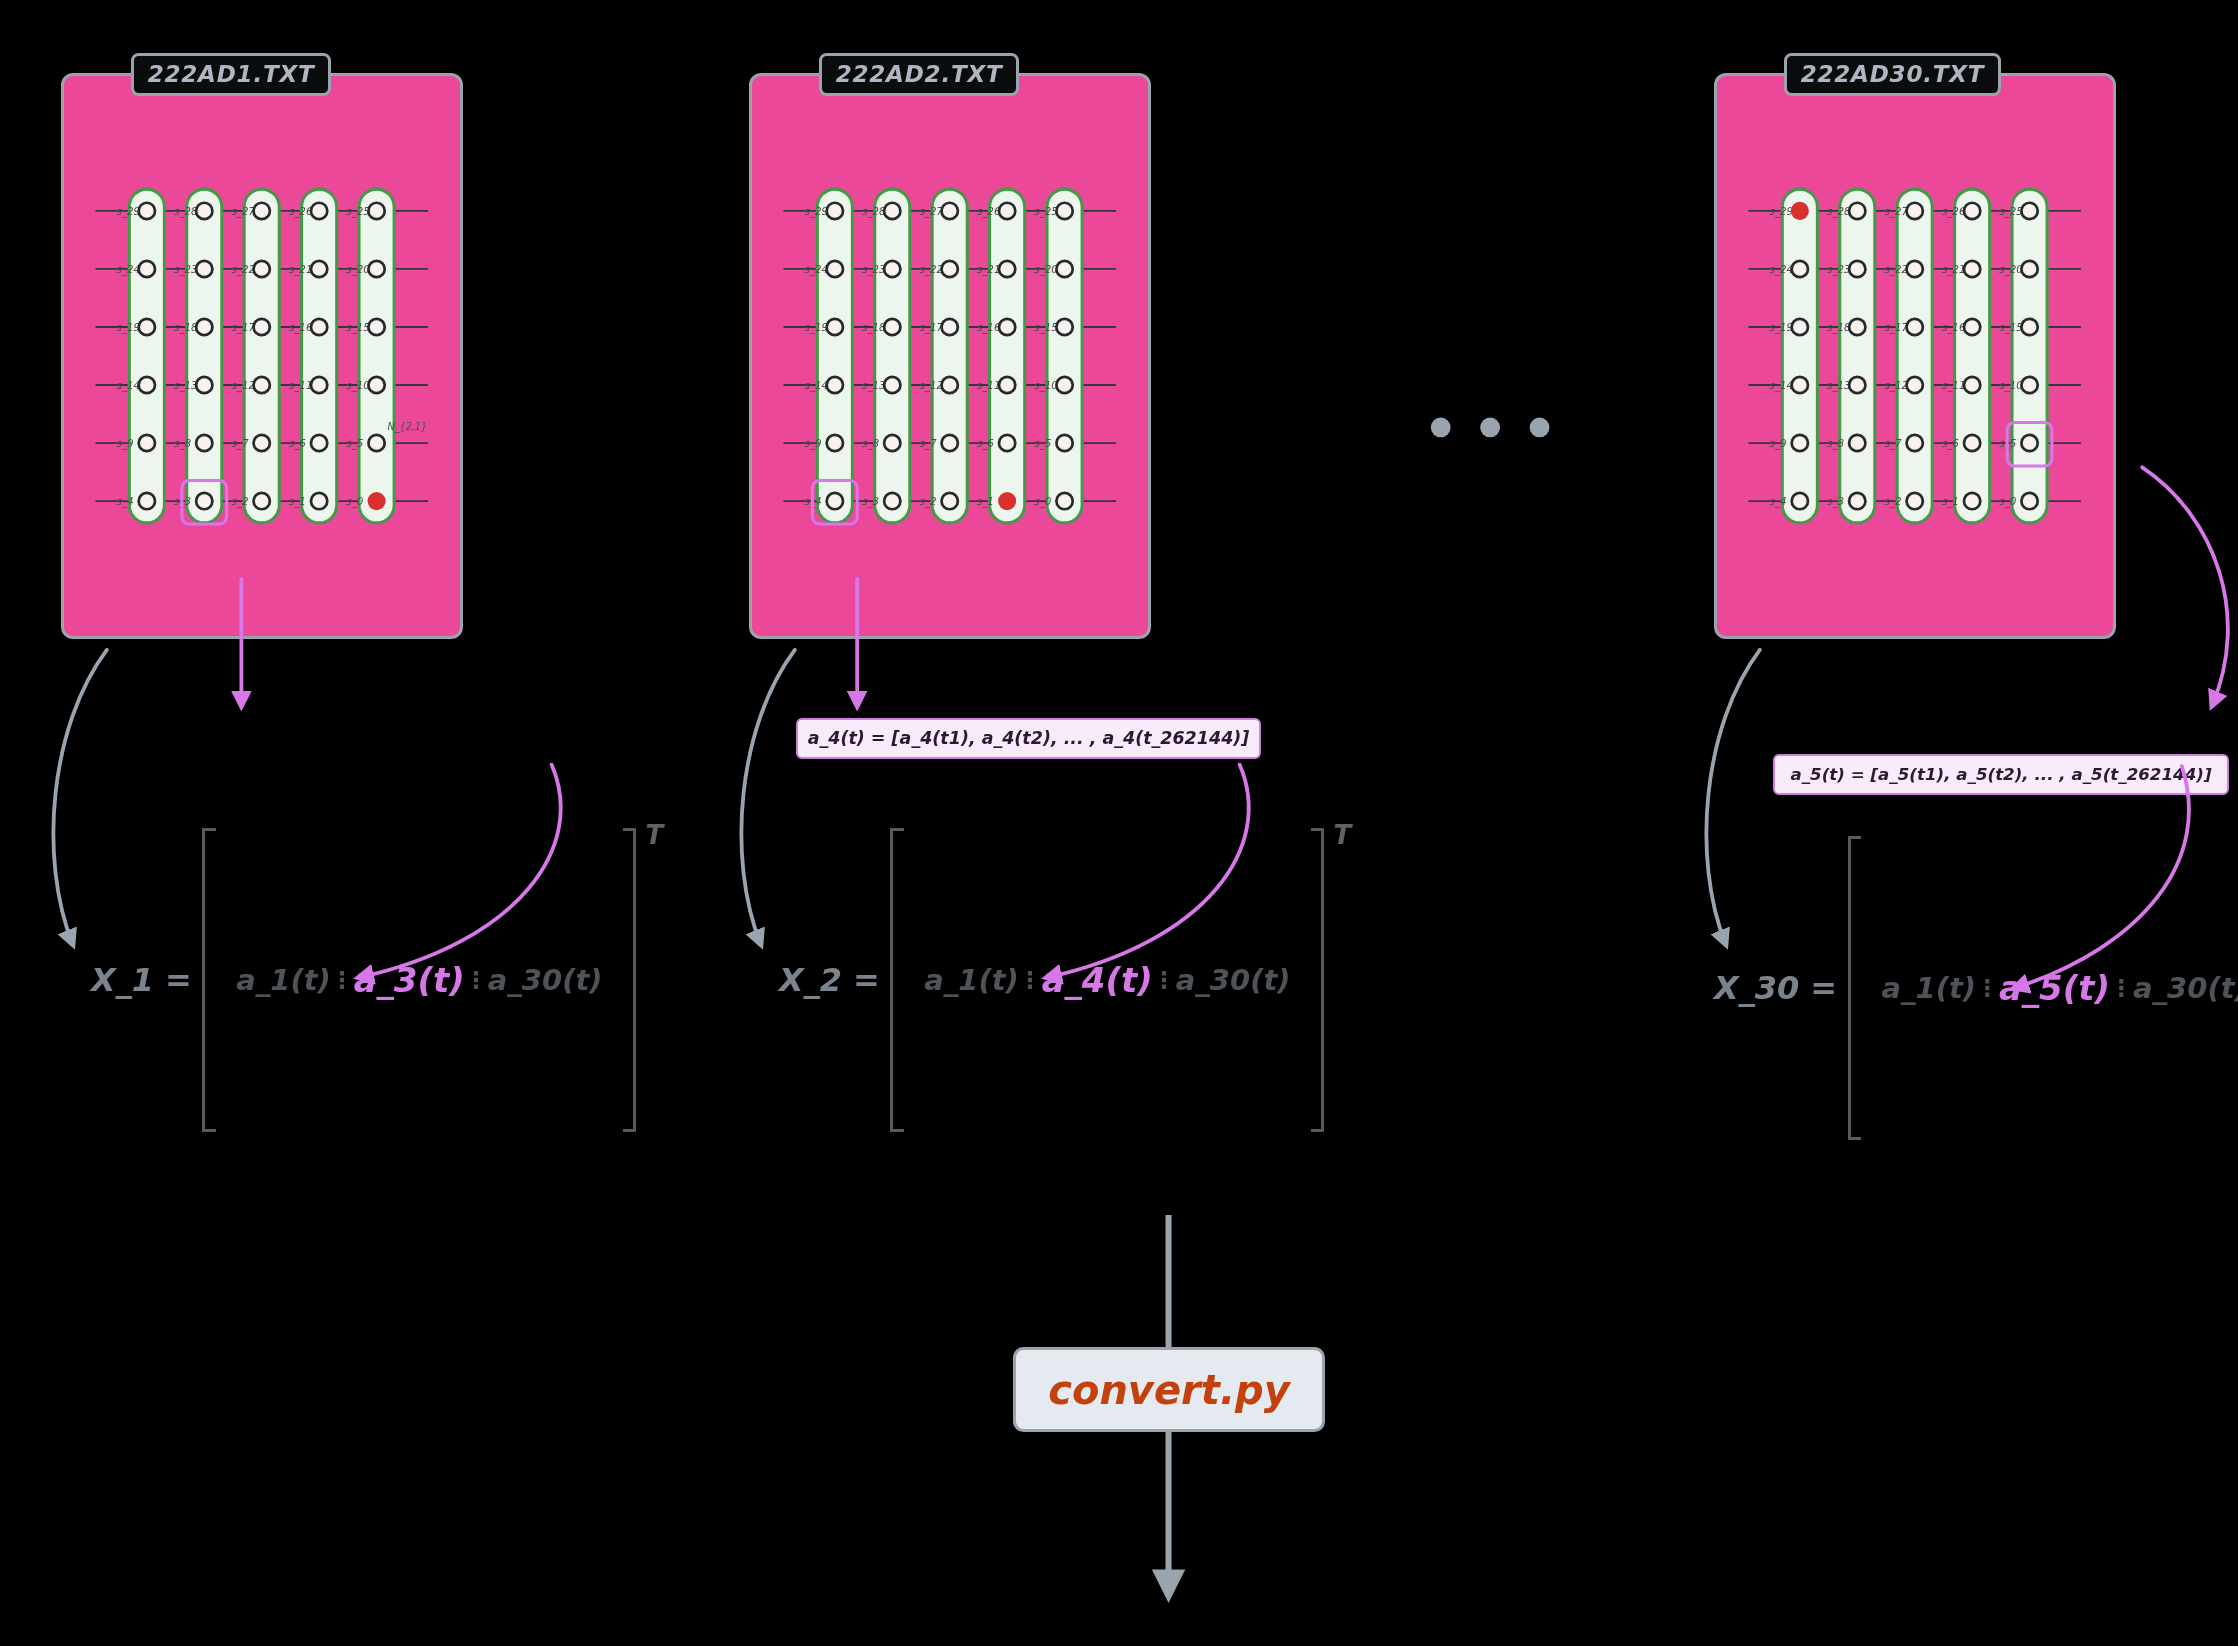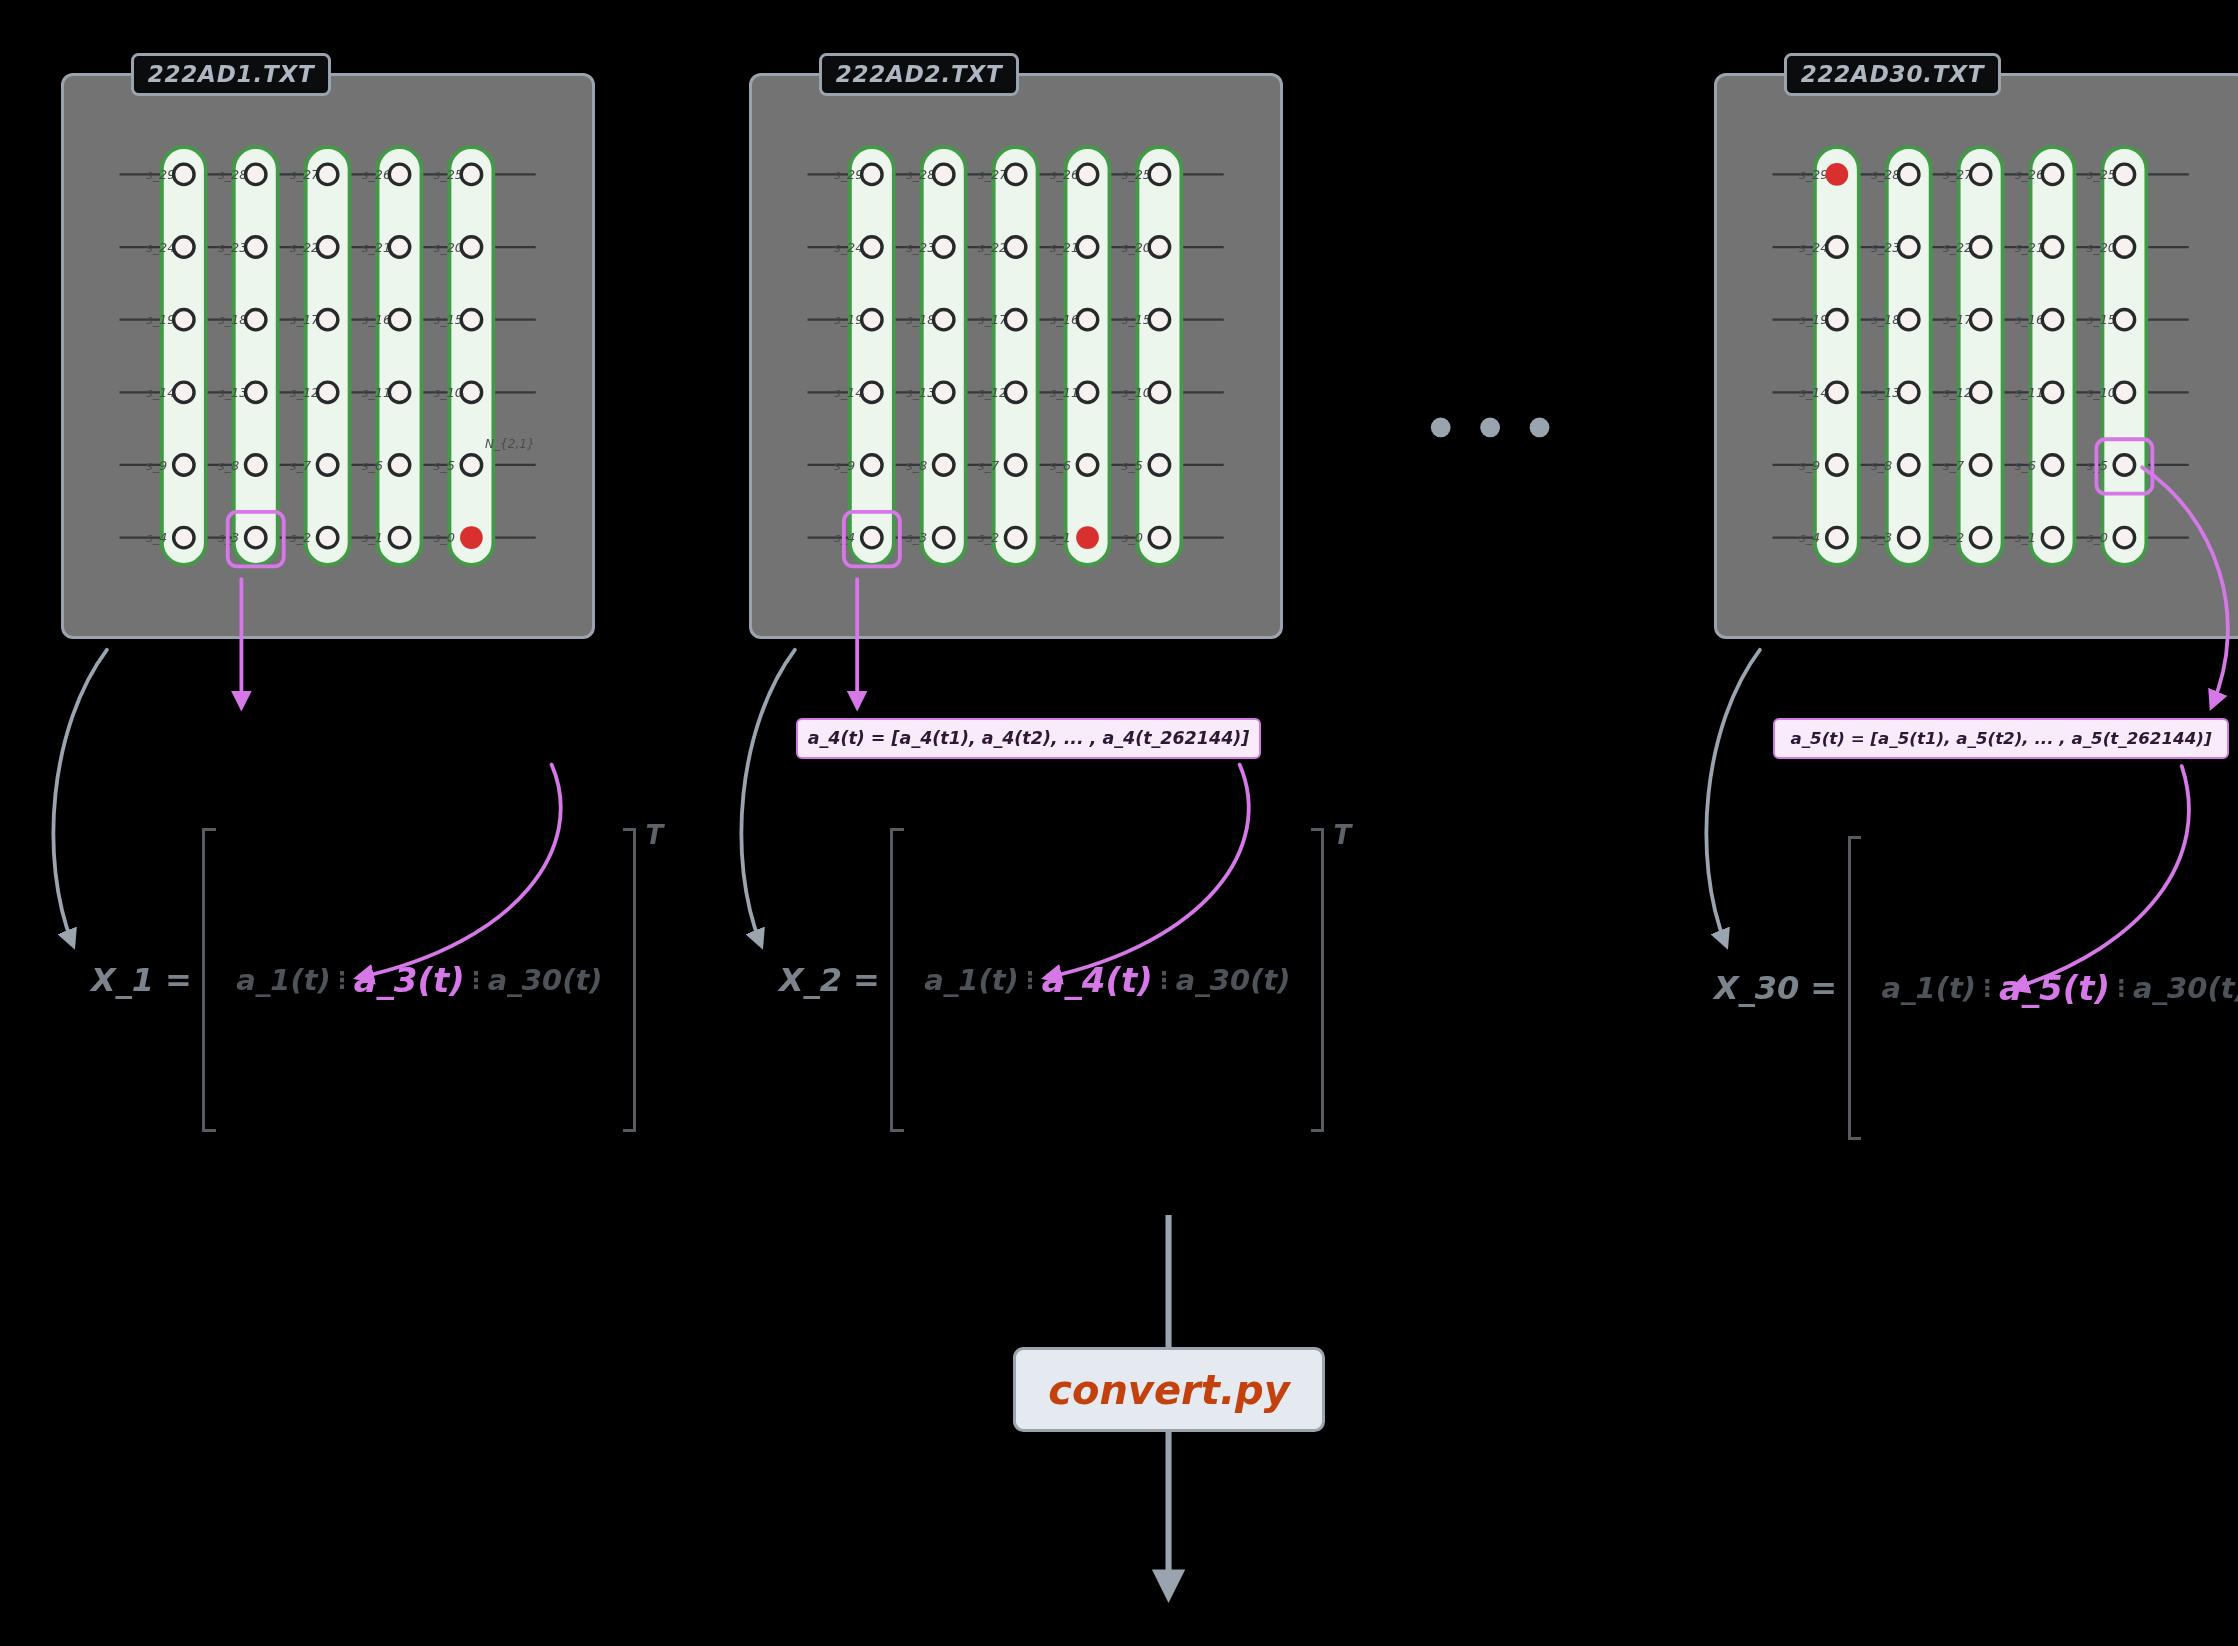--- a/index.html
+++ b/index.html
@@ -5,30 +5,30 @@
   html,body{margin:0;padding:0;background:#000;}
   body{width:2239px;height:1647px;position:relative;overflow:hidden;
        font-family:"DejaVu Sans",sans-serif;}
 
   
   .col{position:absolute;top:53px;width:525px;height:1186px;}
   .chip{position:absolute;left:26px;top:0;z-index:6;background:#0b0c0e;
         border:3px solid #9aa4af;border-radius:7.6px;color:#aeb7c1;
         font-weight:bold;font-style:italic;font-size:23px;letter-spacing:0.8px;
         padding:5.3px 13.7px;white-space:nowrap;margin-left:44px;}
-  .frame{position:absolute;left:0;top:20px;width:534px;height:566px;
-         border:3.8px solid #9aa4af;border-radius:12px;background:#737373;
+  .frame{position:absolute;left:0;top:20px;width:402px;height:566px;
+         border:3.8px solid #9aa4af;border-radius:12px;background:#ec4899;
          box-sizing:border-box;z-index:2;}
   svg.grid{position:absolute;left:0;top:0;width:100%;height:100%;overflow:visible;}
 
   .annot{position:absolute;left:47px;top:665px;width:465px;box-sizing:border-box;
          background:#f8ecfb;border:2.3px solid #cf7de0;border-radius:6px;
          color:#2e1836;font-size:17.5px;font-style:italic;font-weight:bold;
          text-align:center;padding:8.4px 3px;z-index:4;white-space:nowrap;}
-  .col3 .annot{left:59px;width:456px;font-size:16.7px;}
+  .col3 .annot{left:59px;width:456px;font-size:16.7px;margin-top:36px;}
 
   .matrix{position:absolute;left:30px;top:775px;height:304px;display:flex;
           align-items:center;gap:10.6px;z-index:2;}
   .col3 .matrix{left:0;top:783px;}
   .xlabel{color:#7b838c;font-size:32px;font-weight:bold;font-style:italic;white-space:nowrap;}
   .bwrap{position:relative;height:304px;display:flex;}
   .bracket{width:13.7px;border:3px solid #565c62;box-sizing:border-box;}
   .bracket.left{border-right:none;}
   .bracket.right{border-left:none;}
   .entries{display:flex;justify-content:space-between;

